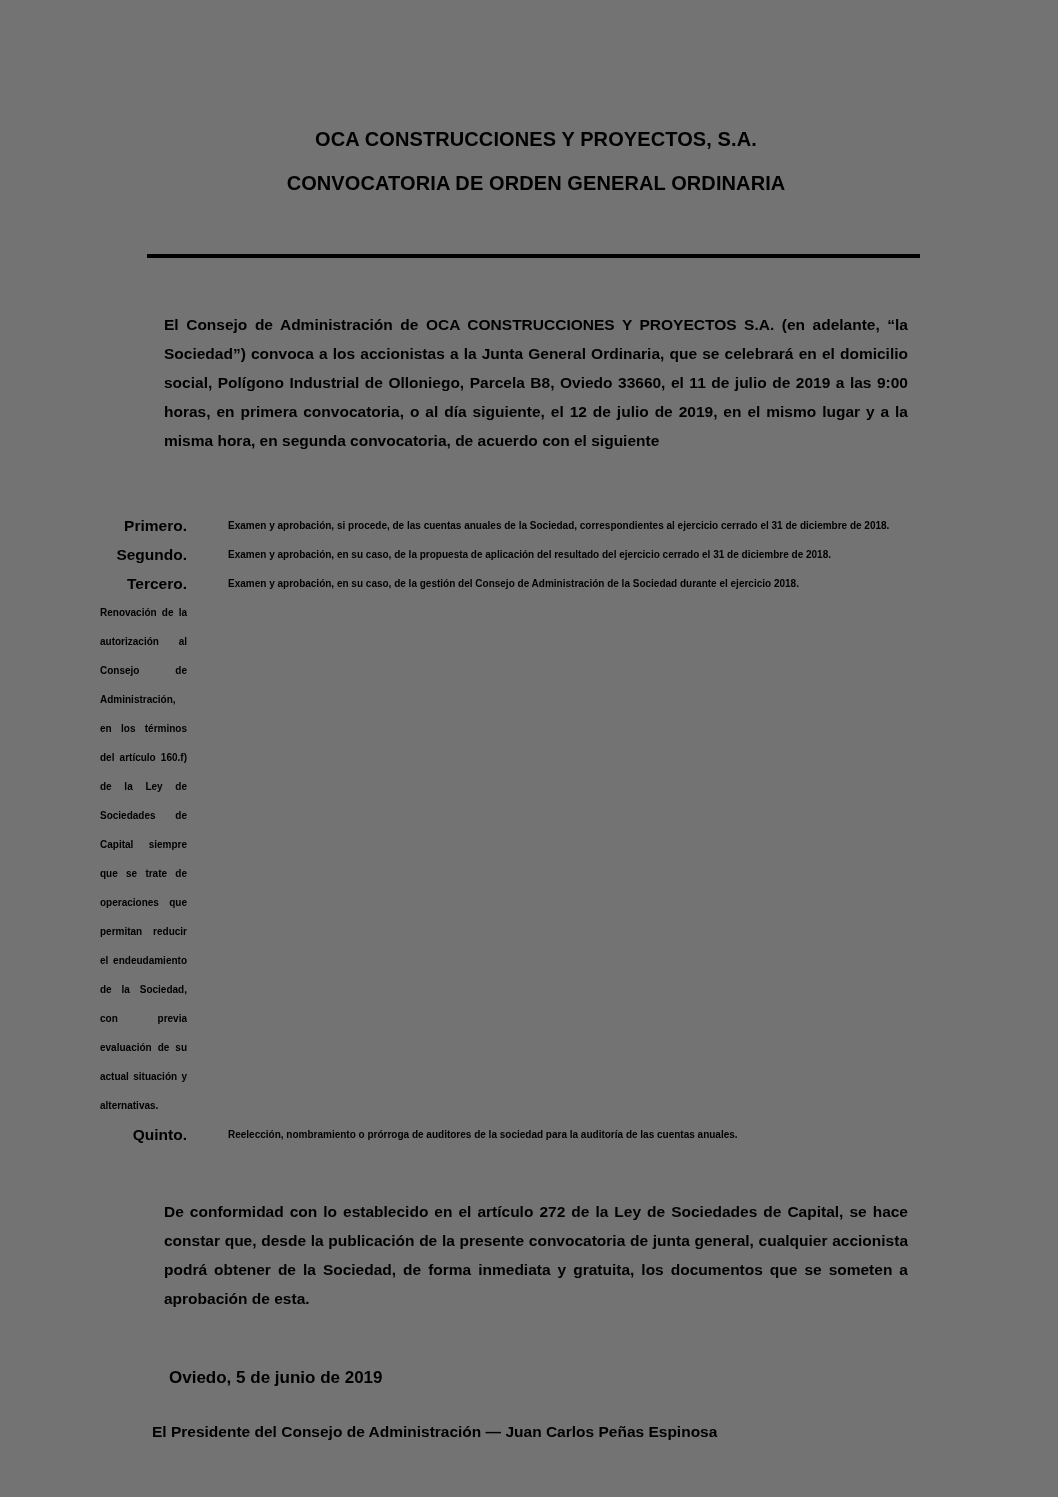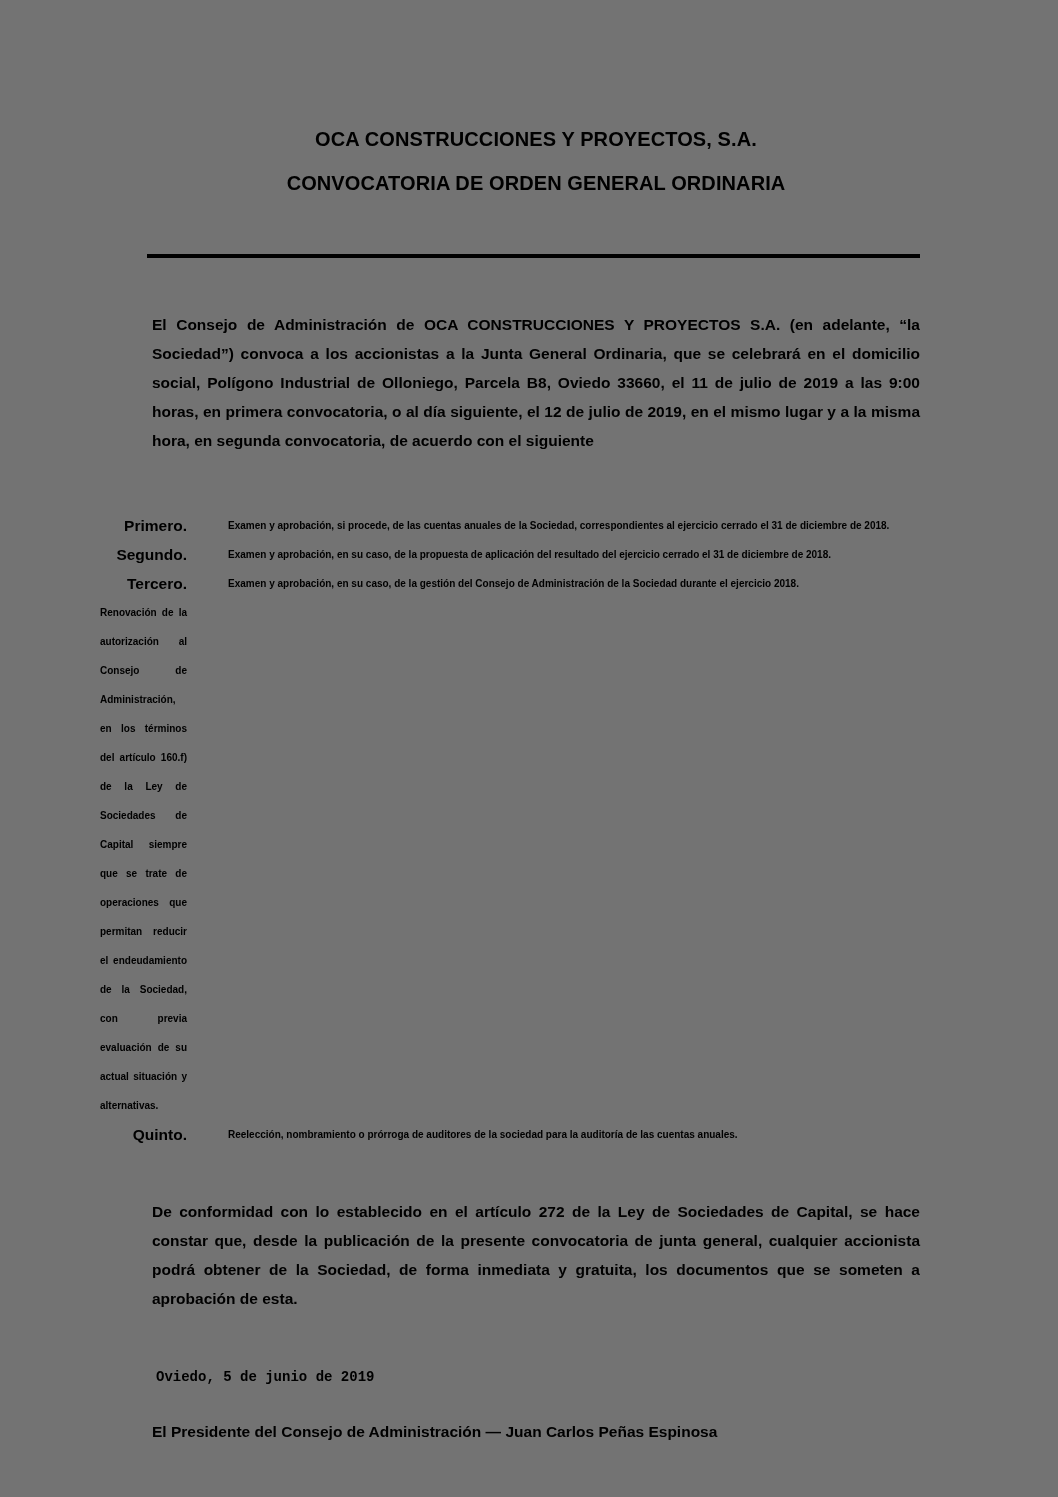--- a/index.html
+++ b/index.html
@@ -34,21 +34,21 @@
     letter-spacing: 0.1px;
   }
   .rule {
     margin: 58px 0 0 -5px;
     width: 773px;
     height: 4px;
     background: #000000;
     border: none;
   }
   .body-par {
-    margin: 0;
+    margin: 12px;
     font-size: 15.5px;
     line-height: 29px;
     text-align: justify;
   }
   .intro { margin-top: 52px; }
   .agenda-heading {
     margin: 54px 0 0 0;
     font-size: 18px;
     line-height: 29px;
     text-align: center;
@@ -67,25 +67,24 @@
     text-align: right;
     white-space: nowrap;
   }
   .agenda-text {
     font-size: 10px;
     line-height: 29px;
     text-align: justify;
   }
   .legal { margin-top: 48px; }
   .date-line {
-    margin: 50px 0 0 4px;
-    font-size: 14px;
+    margin: 50px 0 0 17px;
+    font-size: 17px;
     line-height: 29px;
     text-align: left;
-    font-family: Liberation Mono, monospace;
   }
   .signature-line {
     margin: 25px 0 0 0;
     font-size: 15.5px;
     line-height: 29px;
     text-align: left;
   }
 </style>
 </head>
 <body>

